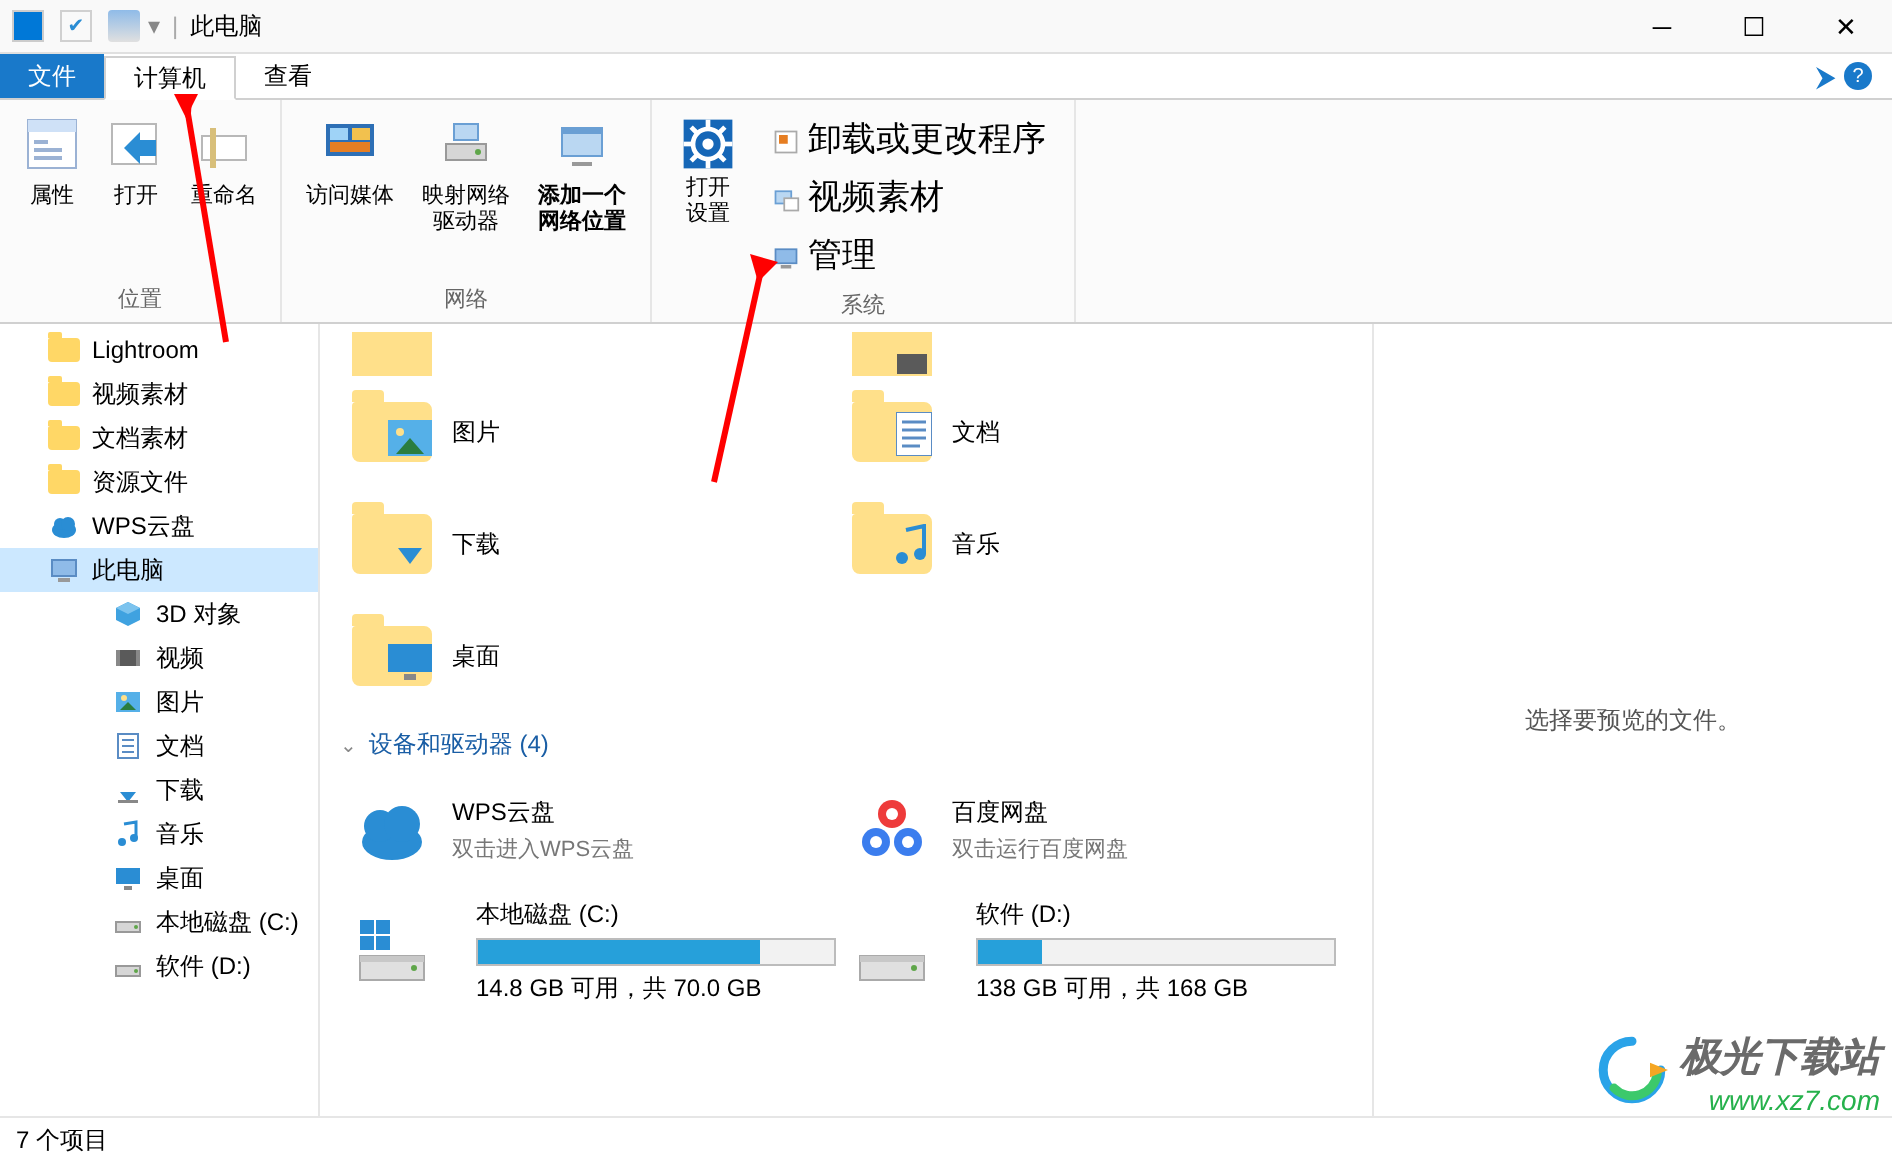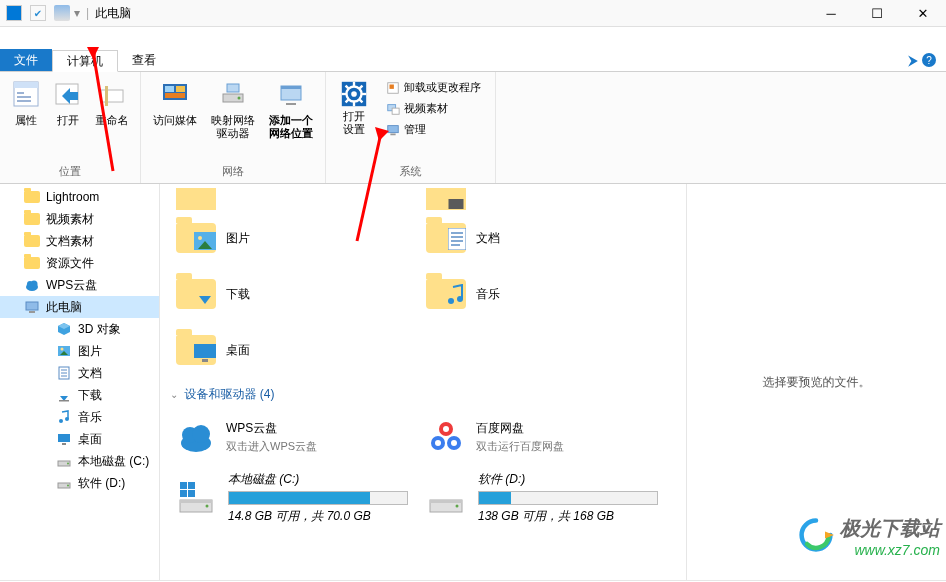--- a/index.html
+++ b/index.html
@@ -9,41 +9,41 @@
 .title-bar { height: 27px; display: flex; align-items: center; background: #f9f9f9; border-bottom: 1px solid #e0e0e0; }
 .title-bar .icon-sq { width: 16px; height: 16px; margin-left: 6px; }
 .title-bar .sq-blue { background: #0078d7; border: 1px solid #ccc; }
 .title-bar .sq-check { width: 16px; height: 16px; margin-left: 8px; border: 1px solid #d0d0d0; display: flex; align-items: center; justify-content: center; color: #2a8dd4; font-size: 10px; }
 .title-bar .pc-icon { width: 16px; height: 16px; margin-left: 8px; background: linear-gradient(#8fbbe8,#e0e0e0); border-radius: 2px; }
 .title-bar .sep { color: #aaa; margin: 0 6px; }
 .title-bar .win-controls { margin-left: auto; display: flex; }
 .title-bar .win-btn { width: 46px; height: 27px; display: flex; align-items: center; justify-content: center; font-size: 13px; }
 
 
-.tabs { height: 23px; display: flex; align-items: stretch; background: #fff; border-bottom: 1px solid #d0d0d0; margin-top: 22px; }
+.tabs { height: 23px; display: flex; align-items: stretch; background: #fff; border-bottom: 1px solid #d0d0d0; }
 .tab { padding: 0 14px; display: flex; align-items: center; font-size: 12px; }
 .tab.file { background: #1979ca; color: #fff; }
 .tab.active { border: 1px solid #d0d0d0; border-bottom: 1px solid #fff; background: #fff; position: relative; top: 1px; }
 .tabs .help { margin-left: auto; padding-right: 10px; display: flex; align-items: center; gap: 4px; }
 .help-arrow { font-size: 14px; color: #1979ca; }
 .help-q { width: 14px; height: 14px; border-radius: 50%; background: #1979ca; color: #fff; display: flex; align-items: center; justify-content: center; font-size: 10px; }
 
 
 .ribbon { height: 112px; display: flex; background: #fbfbfb; border-bottom: 1px solid #d0d0d0; }
 .ribbon-group { border-right: 1px solid #e6e6e6; display: flex; flex-direction: column; align-items: center; padding: 4px 6px 2px 6px; }
 .ribbon-group .row { display: flex; gap: 2px; flex: 1; align-items: flex-start; }
 .ribbon-group .glabel { font-size: 11px; color: #666; padding: 2px 0; }
 .ribbon-btn { display: flex; flex-direction: column; align-items: center; width: 48px; padding: 2px 0; }
 .ribbon-btn.wide { width: 56px; }
 .ribbon-btn .ricon { width: 32px; height: 32px; margin-bottom: 4px; }
 .ribbon-btn .rtext { font-size: 11px; text-align: center; line-height: 13px; }
 .gear-icon { width:32px; height:32px; display:flex; align-items:center; justify-content:center; }
 .gear-icon svg { width:30px; height:30px; }
 .small-list { display: flex; flex-direction: column; gap: 2px; padding: 2px 4px; }
-.small-item { display: flex; align-items: center; gap: 4px; padding: 2px 4px; font-size: 11px; }
+.small-item { display: flex; align-items: center; gap: 4px; padding: 2px 4px; font-size: 17px; }
 .small-item .sicon { width: 14px; height: 14px; }
 
 
 .arrow { position: absolute; pointer-events: none; }
 
 
 .main { display: flex; height: calc(582px - 27px - 23px - 112px - 24px); }
 .sidebar { width: 160px; border-right: 1px solid #e6e6e6; overflow: hidden; padding-top: 2px; }
 .side-item { display: flex; align-items: center; height: 22px; padding-left: 24px; gap: 6px; }
 .side-item.sel { background: #cce8ff; }
@@ -58,21 +58,21 @@
 .cat .cname { color: #1a5ea5; font-size: 12px; }
 .item-grid { display: flex; flex-wrap: wrap; }
 .item { width: 250px; display: flex; align-items: center; gap: 8px; padding: 6px 4px; }
 .item .bigicon { width: 44px; height: 44px; display: flex; align-items: center; justify-content: center; }
 .item .info { display: flex; flex-direction: column; }
 .item .iname { font-size: 12px; }
 .item .isub { font-size: 11px; color: #777; margin-top: 2px; }
 .folder-big { width:40px; height:30px; background:#ffe08a; border-radius:2px 4px 4px 4px; position:relative; }
 .folder-big::before{content:"";position:absolute;top:-6px;left:0;width:16px;height:6px;background:#ffe08a;border-radius:2px 2px 0 0;}
 .folder-overlay{position:absolute;bottom:0;right:0;}
-.drive { width: 250px; padding: 6px 4px; display: flex; gap: 10px; align-items: center; font-style: italic; }
+.drive { width: 250px; padding: 6px 4px; display: flex; gap: 20px; align-items: center; }
 .drive .dicon { width: 44px; height: 44px; display: flex; align-items: center; justify-content: center; }
 .drive .dinfo { flex: 1; }
 .drive .dbar { width: 180px; height: 14px; border: 1px solid #bcbcbc; background: #f2f2f2; margin: 3px 0; position: relative; }
 .drive .dbar-fill { position: absolute; left:0; top:0; bottom:0; background:#26a0da; }
 .preview { width: 260px; border-left: 1px solid #e6e6e6; display: flex; align-items: center; justify-content: center; color: #555; font-size: 12px; }
 
 
 .status { height: 24px; border-top: 1px solid #e6e6e6; display: flex; align-items: center; padding: 0 8px; font-size: 12px; }
 
 
@@ -298,20 +298,30 @@
         <span>此电脑</span>
       </div>
       <div class="side-item sub">
         <span class="sicon">
           <svg width="16" height="16" viewBox="0 0 16 16">
             <polygon points="8,2 14,5 14,11 8,14 2,11 2,5" fill="#3fa2e0"></polygon>
             <polygon points="8,2 14,5 8,8 2,5" fill="#7cc3ee"></polygon>
           </svg>
         </span>
         <span>3D 对象</span>
+      </div>
+      <div class="side-item sub">
+        <span class="sicon">
+          <svg width="16" height="16" viewBox="0 0 16 16">
+            <rect x="2" y="4" width="12" height="8" fill="#5a5a5a"></rect>
+            <rect x="2" y="4" width="2" height="8" fill="#888"></rect>
+            <rect x="12" y="4" width="2" height="8" fill="#888"></rect>
+          </svg>
+        </span>
+        <span>视频</span>
       </div>
       <div class="side-item sub">
         <span class="sicon">
           <svg width="16" height="16" viewBox="0 0 16 16">
             <rect x="2" y="3" width="12" height="10" fill="#55b0e8"></rect>
             <circle cx="6" cy="6" r="1.5" fill="#ffe08a"></circle>
             <polygon points="4,12 8,8 12,12" fill="#2a7d3f"></polygon>
           </svg>
         </span>
         <span>图片</span>

